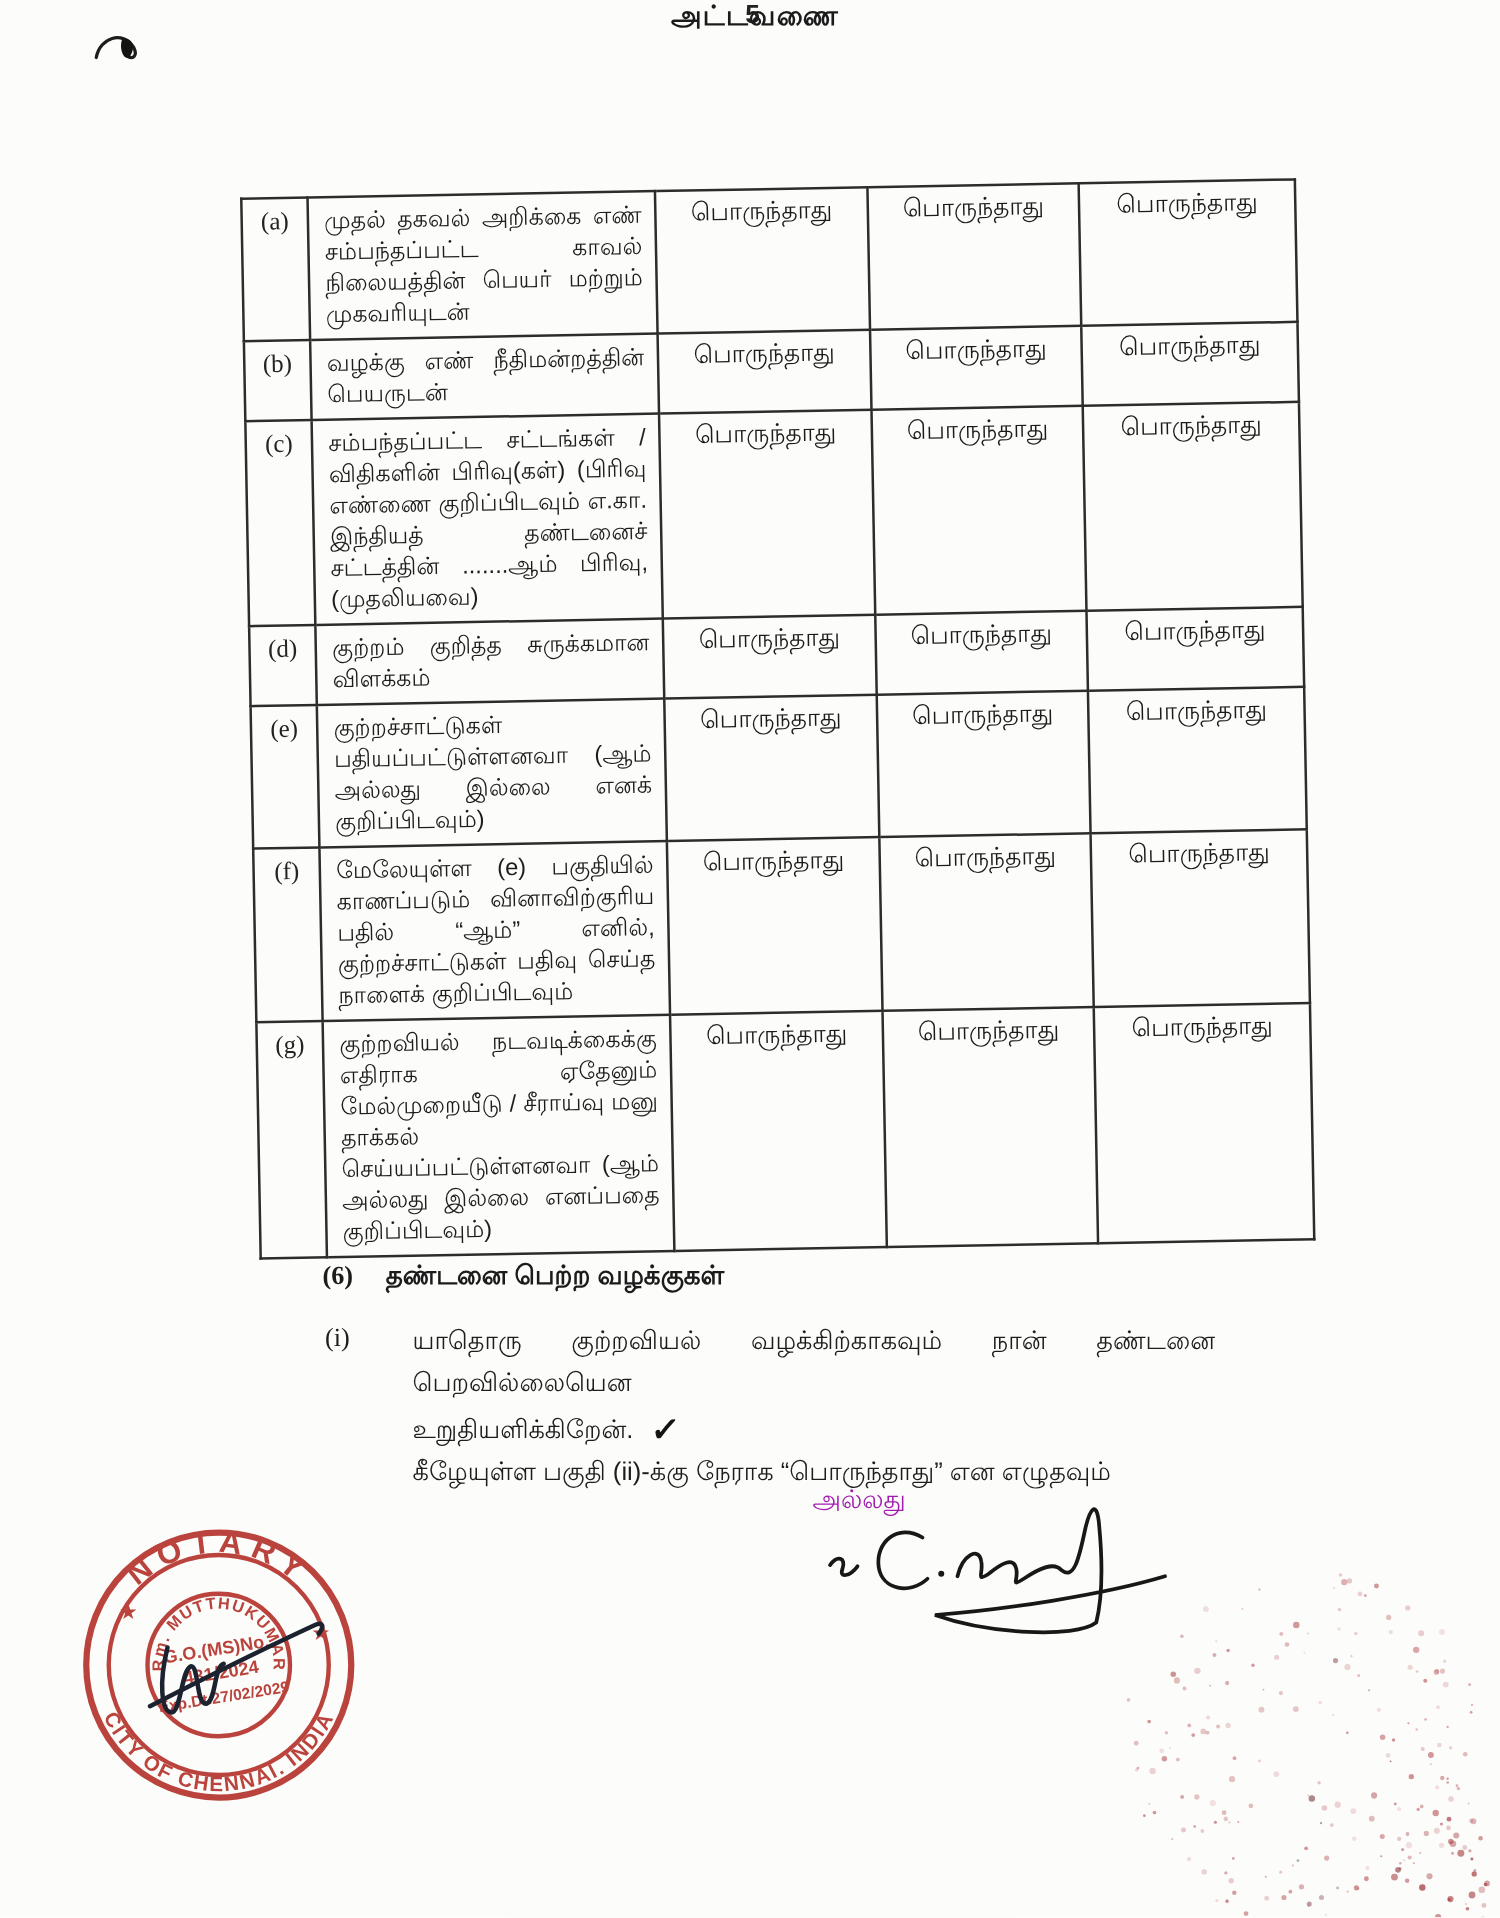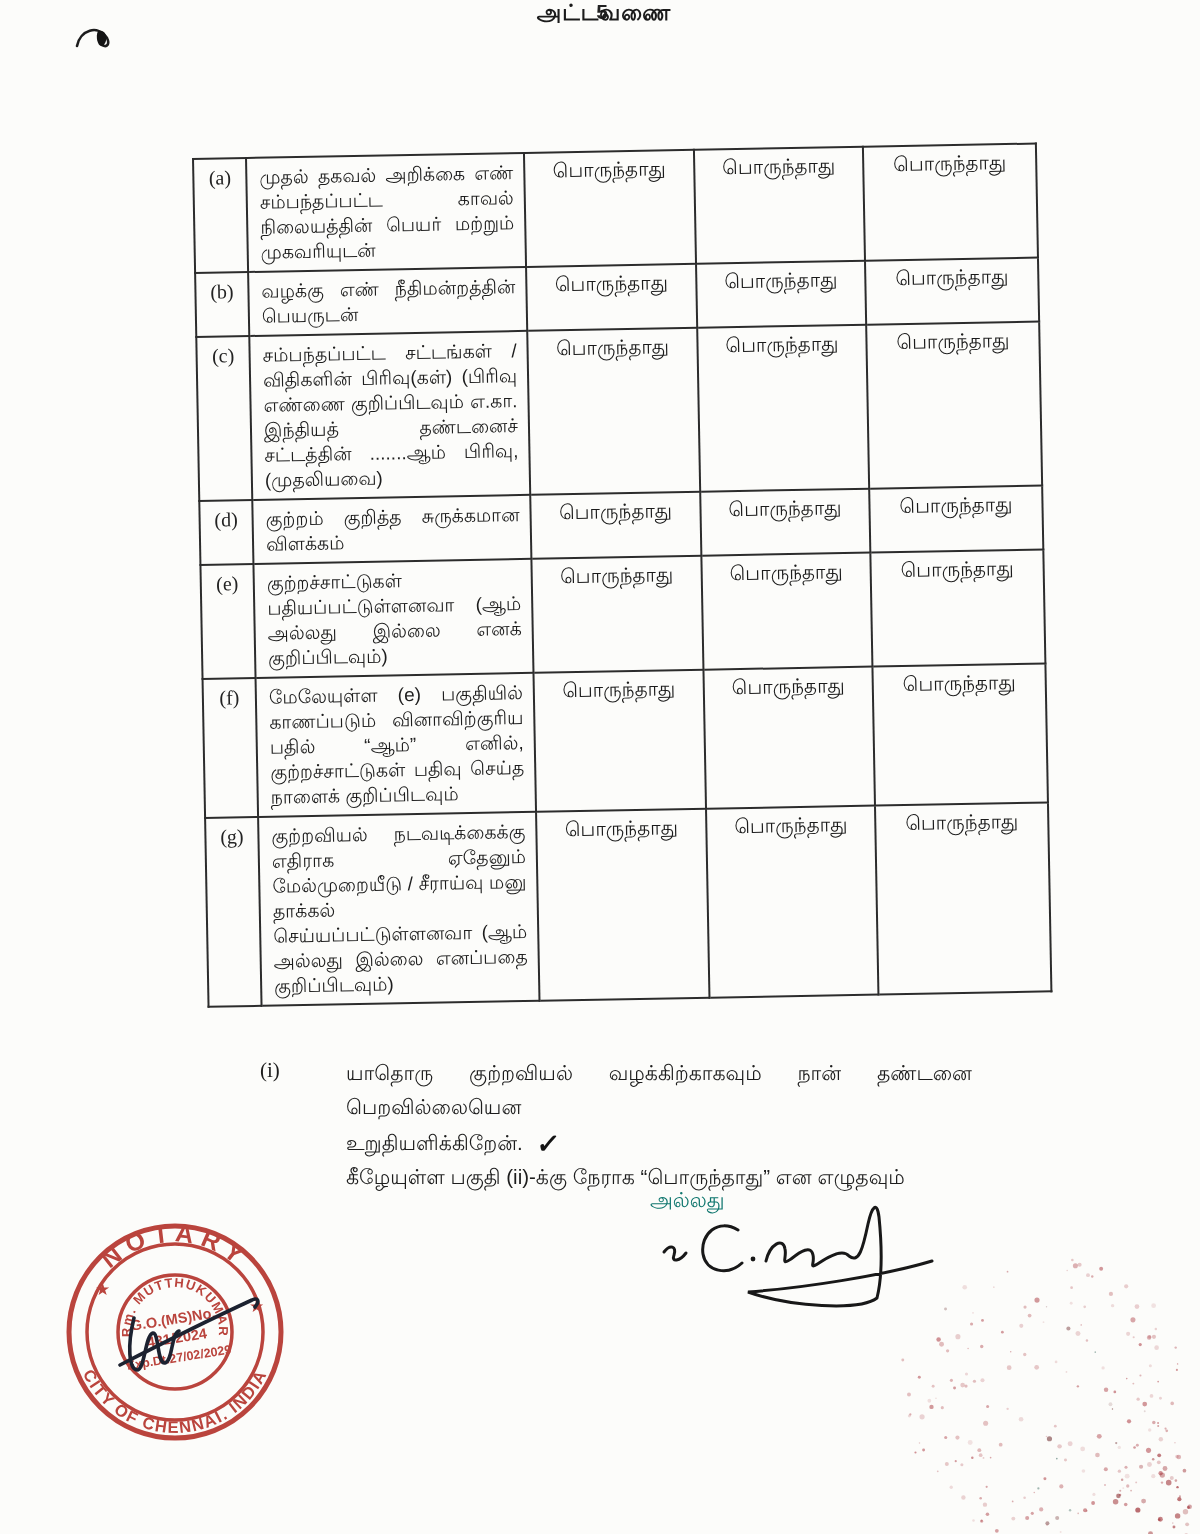--- a/index.html
+++ b/index.html
@@ -28,25 +28,25 @@
     text-align:justify; color:#1d1d1d; }
   td.val { text-align:center; padding-top:6px; font-size:20px; color:#1b1b1b; }
 
   
   .sec6-head { left:258px; top:1008px; font-size:21px; font-weight:700; color:#1b1b1b; }
   .sec6-num { display:inline-block; margin-right:26px; font-family:"Liberation Serif", serif; }
   .item-label { left:260px; top:1058px; font-size:21px;
     font-family:"Liberation Serif", serif; color:#1d1d1d; }
   .item-text { left:330px; top:1056px; width:642px; font-size:20.5px;
     line-height:34px; color:#1d1d1d; }
-  .line { min-height:34px;margin-left:16px; }
+  .line { min-height:34px; }
   .jl { text-align:justify; text-align-last:justify; }
   .check { display:inline-block; font-size:27px; font-weight:700;
     transform:translateY(3px) skewX(-6deg); margin-left:14px; color:#141414; }
-  .or-text { left:650px; top:1188px; font-size:20.5px; color:#0f766e; }
+  .or-text { left:650px; top:1188px; font-size:20.5px; color:#a21caf; }
 
   svg text { font-family:"Liberation Sans", sans-serif; }
   .stamp-red { fill:#b5352d; }
 </style>
 </head>
 <body>
 
 <div id="canvas">
 
   <svg class="abs" style="left:65px; top:18px;" width="60" height="48" viewBox="0 0 60 48">
@@ -113,20 +113,23 @@
           <td class="key">(g)</td>
           <td class="desc">குற்றவியல் நடவடிக்கைக்கு எதிராக ஏதேனும் மேல்முறையீடு / சீராய்வு மனு தாக்கல் செய்யப்பட்டுள்ளனவா (ஆம் அல்லது இல்லை எனப்பதை குறிப்பிடவும்)</td>
           <td class="val">பொருந்தாது</td>
           <td class="val">பொருந்தாது</td>
           <td class="val">பொருந்தாது</td>
         </tr>
       </tbody>
     </table>
   </div>
 
+  <div class="abs sec6-head">
+    <span class="sec6-num">(6)</span><span>தண்டனை பெற்ற வழக்குகள்</span>
+  </div>
 
   <div class="abs item-label">(i)</div>
 
   <div class="abs item-text">
     <div class="line jl">யாதொரு குற்றவியல் வழக்கிற்காகவும் நான் தண்டனை பெறவில்லையென</div>
     <div class="line">
       <span>உறுதியளிக்கிறேன்.</span><span class="check">✓</span>
     </div>
     <div class="line">கீழேயுள்ள பகுதி (ii)-க்கு நேராக “பொருந்தாது” என எழுதவும்</div>
   </div>

